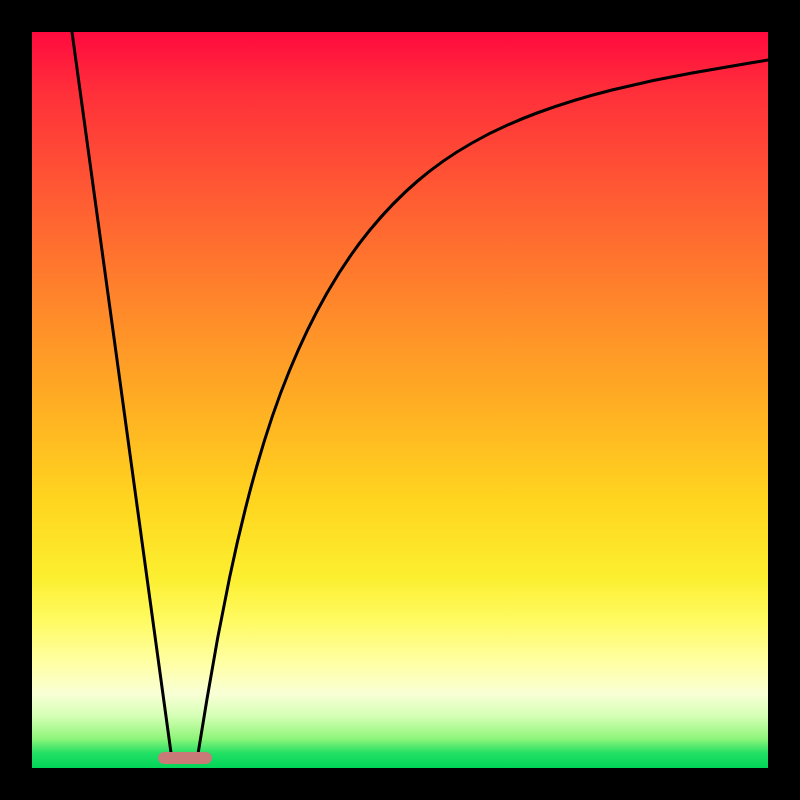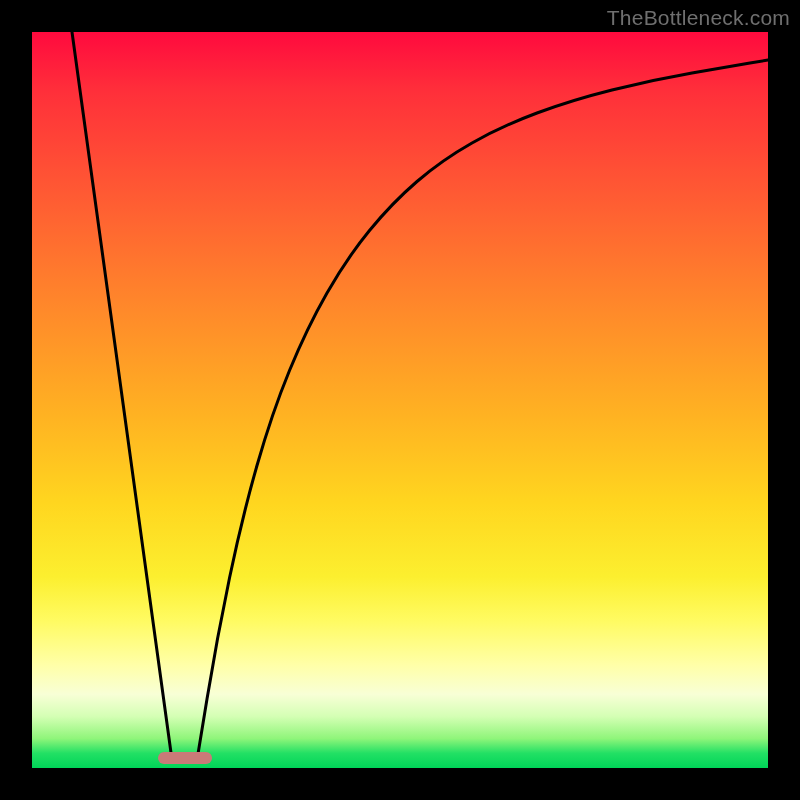--- a/index.html
+++ b/index.html
@@ -69,14 +69,13 @@
 </head>
 <body>
 
 <div class="frame">
   <div class="plot">
     <svg viewBox="0 0 736 736">
       <path id="curve-path" fill="none" stroke="#000000" stroke-width="3" stroke-linecap="round" d="M 40 0 L 140 728 M 165 728 Q 165 728 175 667 Q 185 606 197.5 546 Q 210 486 225 433.5 Q 240 381 257.5 338.5 Q 275 296 295 261 Q 315 226 337.5 198.5 Q 360 171 385 149.5 Q 410 128 440 111 Q 470 94 505 81 Q 540 68 580 58 Q 620 48 660 41 Q 700 34 718 31 T 736 28"></path>
     </svg>
     <div class="marker" id="min-marker" style="left: 126px; width: 54px; bottom: 4px; height: 12px; background: rgb(201, 122, 120);"></div>
   </div>
-  <div class="watermark">TheBottleneck.com</div>
 </div>
 
 </body></html>

